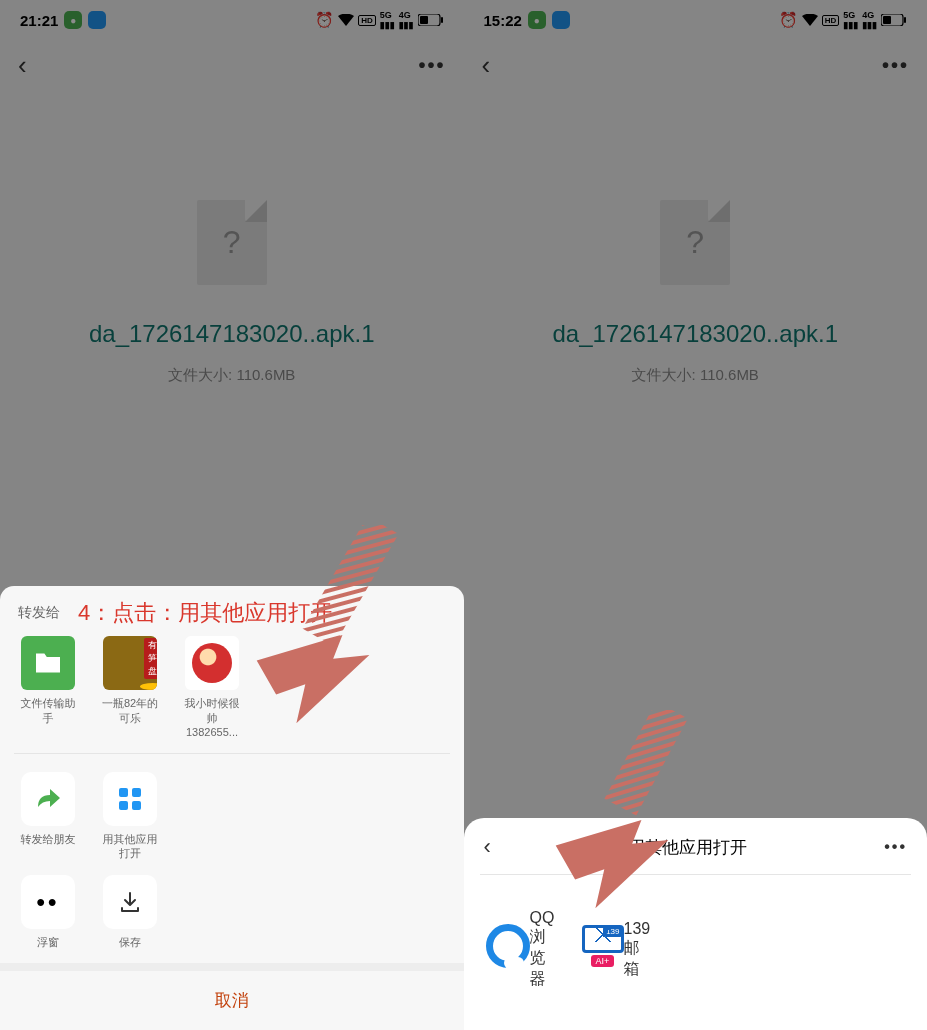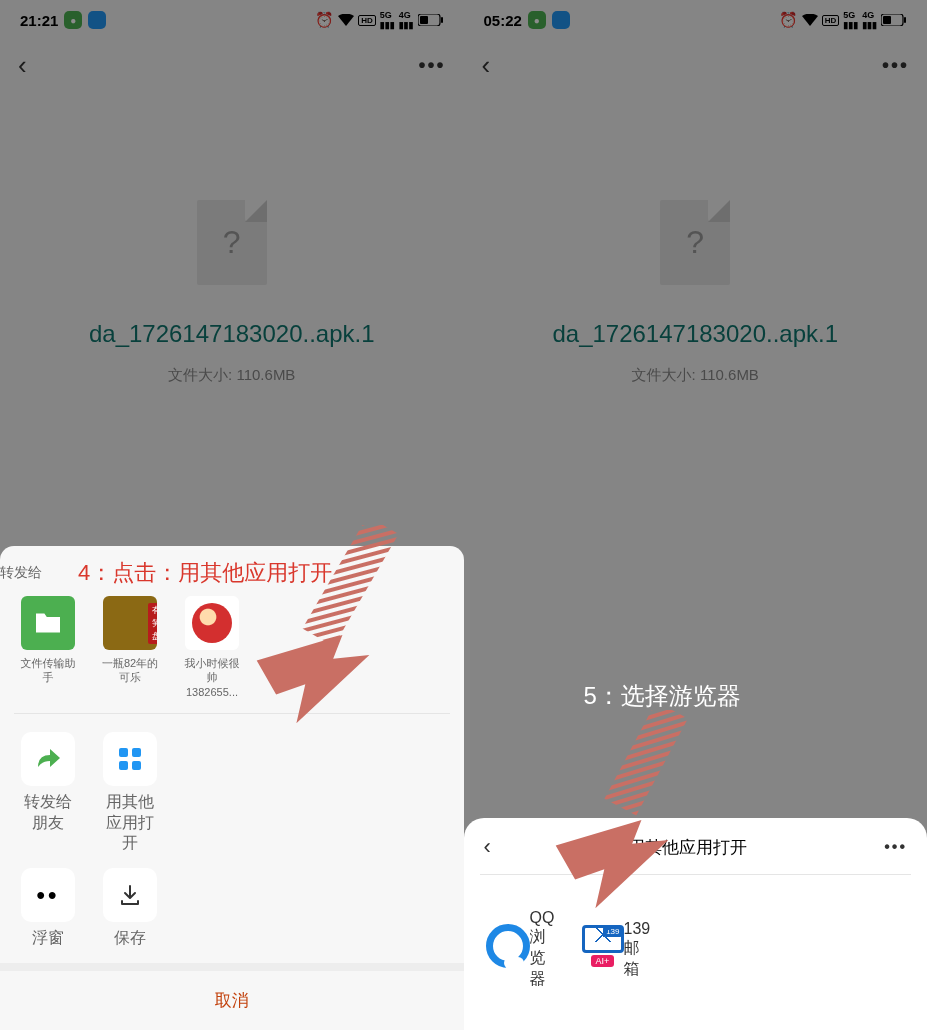--- a/index.html
+++ b/index.html
@@ -16,39 +16,39 @@
 .back-chevron { font-size: 26px; color: #333; font-weight: 300; }
 .more-dots { font-size: 20px; color: #333; letter-spacing: 2px; font-weight: bold; }
 .file-area { display: flex; flex-direction: column; align-items: center; padding-top: 110px; position: relative; z-index: 1; }
 .file-icon-big { width: 70px; height: 85px; background: #e0e0e0; position: relative; border-radius: 2px; display: flex; align-items: center; justify-content: center; }
 .file-icon-big::before { content: ''; position: absolute; top: 0; right: 0; width: 22px; height: 22px; background: #f2f2f2; border-bottom-left-radius: 4px; }
 .file-icon-big::after { content: ''; position: absolute; top: 0; right: 0; border-style: solid; border-width: 0 0 22px 22px; border-color: transparent transparent #c8c8c8 transparent; }
 .file-q { font-size: 32px; color: #999; }
 .file-name { margin-top: 35px; font-size: 24px; color: #0f766e; }
 .file-size { margin-top: 18px; font-size: 15px; color: #888; }
 .share-sheet { position: absolute; bottom: 0; left: 0; right: 0; background: #f7f7f7; border-radius: 14px 14px 0 0; z-index: 10; padding: 18px 0 0; }
-.share-header { padding: 0 0; display: flex; align-items: center; gap: 14px; }
+.share-header { padding: 0 18px; display: flex; align-items: center; gap: 14px; }
 .share-label { font-size: 14px; color: #666; }
 .annotation { color: #d9372c; font-size: 22px; font-weight: 500; position: absolute; z-index: 20; }
 .contact-row { display: flex; gap: 22px; padding: 14px 18px 10px; }
 .contact-item { display: flex; flex-direction: column; align-items: center; width: 60px; }
 .contact-avatar { width: 54px; height: 54px; border-radius: 6px; display: flex; align-items: center; justify-content: center; overflow: hidden; }
 .avatar-green { background: #4caf50; }
 .avatar-green svg { width: 30px; height: 24px; }
-.avatar-brown { background: #8b6914; display: flex; flex-direction: row; align-items: center; justify-content: flex-start; padding-top: 2px; padding-left: 45px; }
+.avatar-brown { background: #8b6914; display: flex; flex-direction: column; align-items: center; justify-content: flex-start; padding-top: 2px; padding-left: 45px; }
 .avatar-brown .banner { background: #b71c1c; color: #fff; font-size: 9px; padding: 1px 4px; border-radius: 2px; }
 .avatar-brown .face { width: 26px; height: 26px; background: #ffc107; border-radius: 50%; margin-top: 4px; position: relative; }
 .avatar-red { background: #fff; position: relative; }
 .avatar-red .blob { width: 40px; height: 40px; background: radial-gradient(circle at 40% 35%, #ffdbac 22%, #d32f2f 25%); border-radius: 50%; }
 .contact-name { font-size: 11px; color: #666; text-align: center; margin-top: 6px; line-height: 1.3; max-width: 64px; }
 .divider { height: 1px; background: #e5e5e5; margin: 4px 14px; }
 .action-row { display: flex; gap: 22px; padding: 14px 18px; flex-wrap: wrap; }
 .action-item { display: flex; flex-direction: column; align-items: center; width: 60px; cursor: pointer; }
 .action-icon { width: 54px; height: 54px; background: #fff; border-radius: 10px; display: flex; align-items: center; justify-content: center; font-size: 24px; }
-.action-label { font-size: 16px; color: #666; text-align: center; margin-top: 6px; line-height: 1.3; }
+.action-label { font-size: 11px; color: #666; text-align: center; margin-top: 6px; line-height: 1.3; }
 .cancel-btn { border-top: 8px solid #ededed; text-align: center; padding: 18px; font-size: 17px; color: #c2410c; background: #f7f7f7; cursor: pointer; }
 .arrow-svg { position: absolute; z-index: 15; pointer-events: none; }
 .app-sheet { position: absolute; bottom: 0; left: 0; right: 0; background: #fff; border-radius: 20px 20px 0 0; z-index: 10; padding: 16px 0 30px; }
 .app-header { display: flex; align-items: center; justify-content: space-between; padding: 0 20px 14px; }
 .app-title { font-size: 17px; color: #000; flex: 1; text-align: center; }
 .app-row { display: flex; gap: 28px; padding: 26px 22px 10px; }
 .app-item { display: flex; align-items: center; width: 68px; cursor: pointer; }
 .app-icon { width: 58px; height: 58px; border-radius: 12px; display: flex; align-items: center; justify-content: center; position: relative; }
 .qq-icon { background: #fff; }
 .qq-icon .ring { width: 44px; height: 44px; border: 7px solid #1e88e5; border-radius: 50%; position: relative; }
@@ -178,21 +178,21 @@
         </pattern>
       </defs>
     <rect x="130" y="0" width="36" height="130" fill="url(#hatch1)" transform="rotate(30 148 0)"></rect>
     <path d="M20 145 L100 105 L95 130 L130 120 L70 200 L72 160 L45 175 Z" fill="#c96f64" transform="rotate(10 75 150)"></path>
   </svg>
 </div>
 
 <div class="screen dimmed">
   <div class="status-bar">
     <div class="status-left">
-      <span>05:22</span>
+      <span>15:22</span>
       <span class="status-pill pill-green">●</span>
       <span class="status-pill pill-blue"></span>
     </div>
     <div class="status-right">
       <span class="ic">⏰</span>
       <span class="ic"><svg width="16" height="12" viewBox="0 0 16 12">
             <path d="M8 12 L0 2 Q8 -3 16 2 Z" fill="#000"></path>
           </svg></span>
       <span class="ic" style="border:1.5px solid #000;font-size:8px;padding:0 2px;border-radius:2px;font-weight:bold">HD</span>
       <span class="ic" style="font-size:9px">5G<br>▮▮▮</span>
@@ -211,21 +211,20 @@
   <div class="file-area">
     <div class="file-icon-big">
       <span class="file-q">?</span>
     </div>
     <div class="file-name">da_1726147183020..apk.1</div>
     <div class="file-size">
       <span>文件大小:</span> <span>110.6MB</span>
     </div>
   </div>
 
-  <div class="annotation" style="top:680px;left:120px;color:#fff;font-size:24px;z-index:6">5：选择游览器</div>
 
   <svg class="arrow-svg" style="top:710px;left:70px;z-index:12" width="220" height="220">
     <defs>
         <pattern id="hatch2" width="8" height="8" patternUnits="userSpaceOnUse" patternTransform="rotate(45)">
           <rect width="4" height="8" fill="#c96f64"></rect>
         </pattern>
       </defs>
     <rect x="120" y="0" width="36" height="110" fill="url(#hatch2)" transform="rotate(28 138 0)"></rect>
     <path d="M20 145 L100 105 L95 130 L130 120 L70 200 L72 160 L45 175 Z" fill="#c96f64" transform="rotate(10 75 150)"></path>
   </svg>

